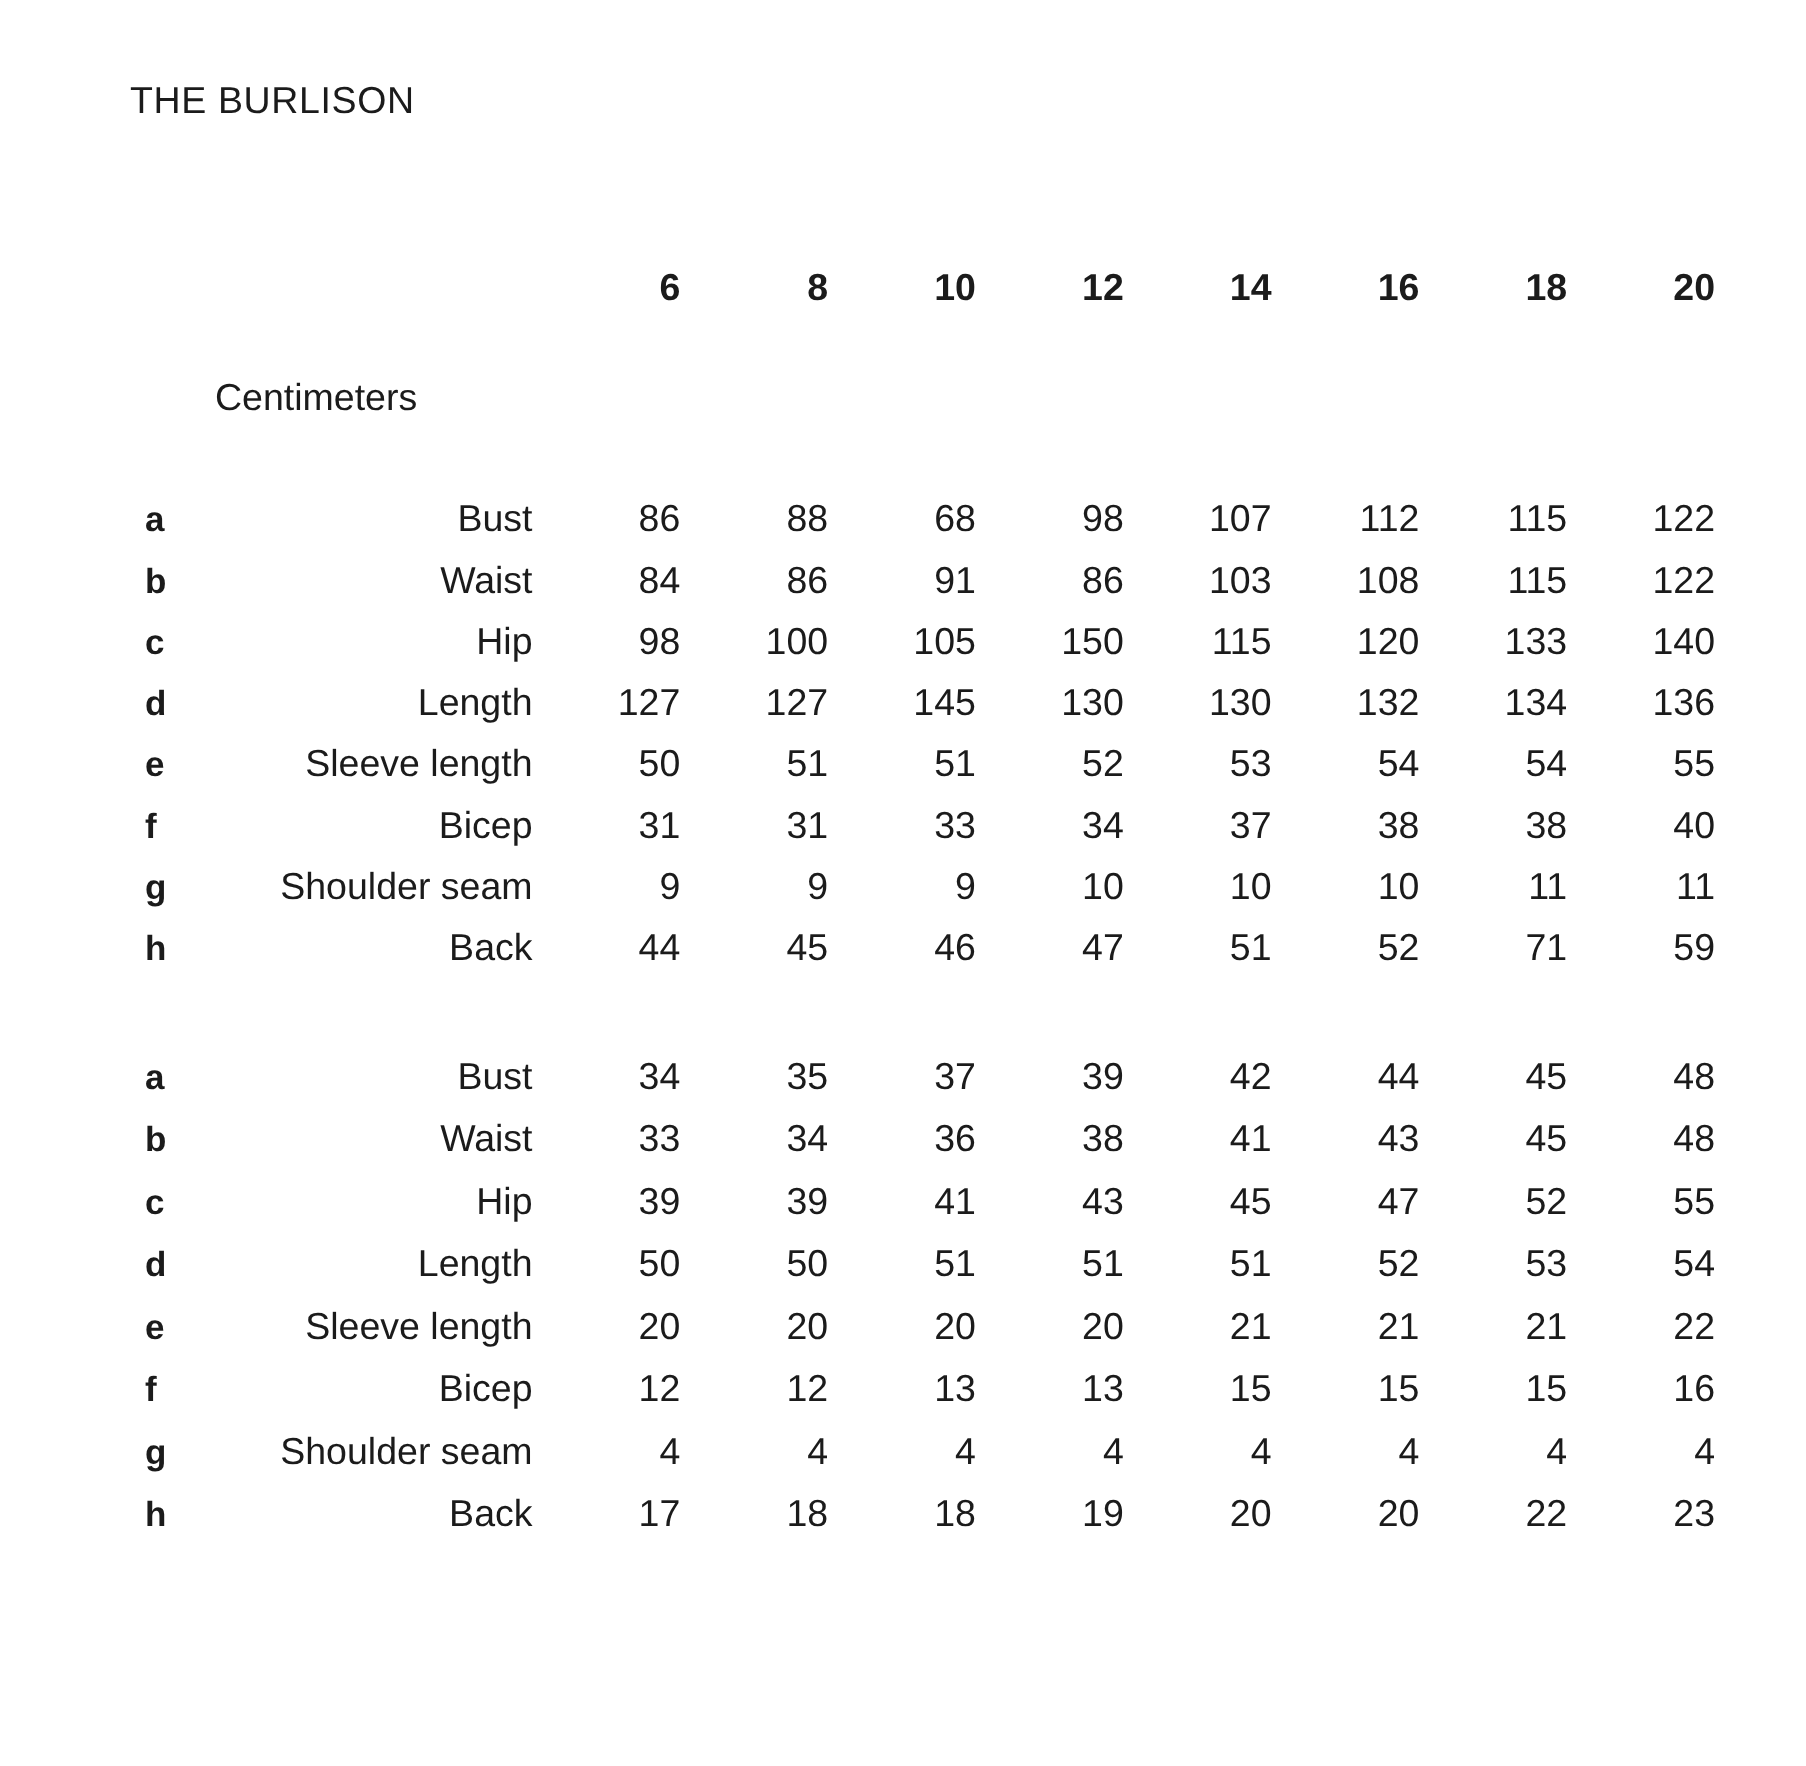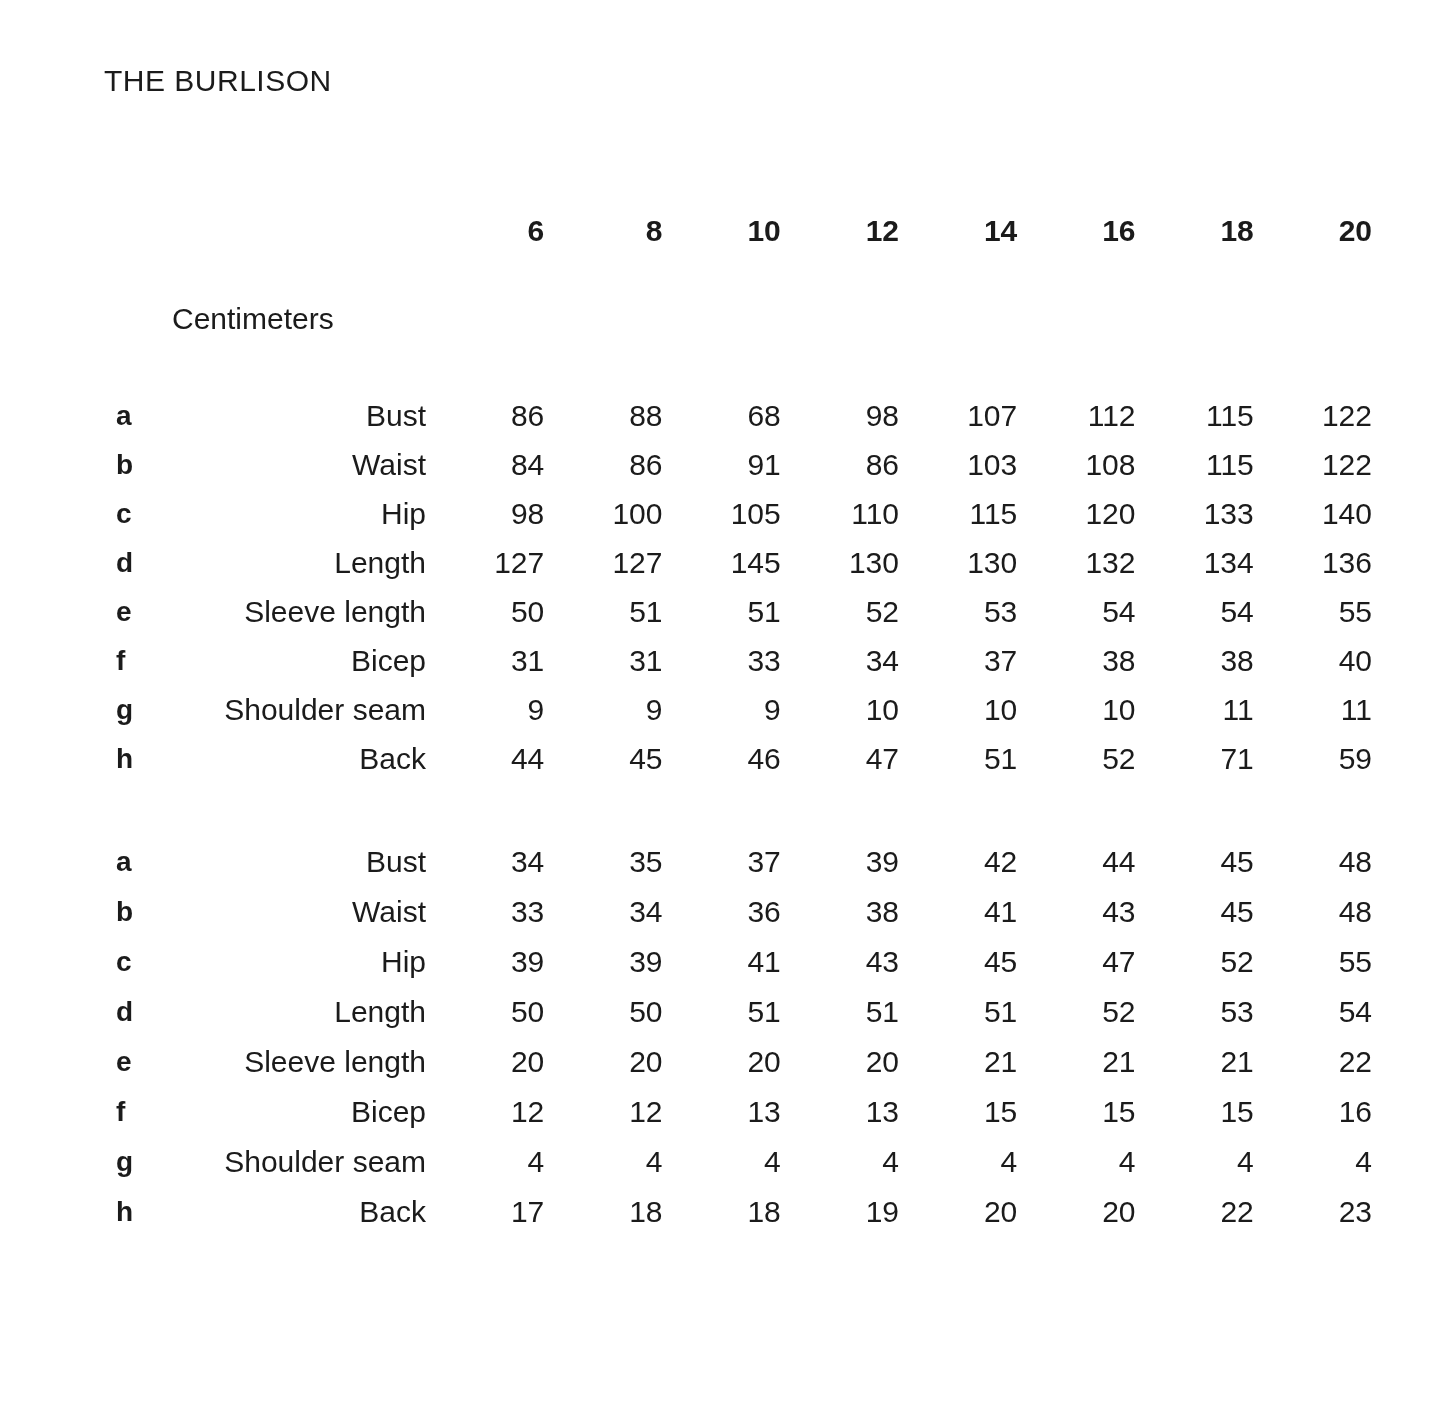--- a/index.html
+++ b/index.html
@@ -123,21 +123,21 @@
           <div class="cell value">108</div>
           <div class="cell value">115</div>
           <div class="cell value">122</div>
         </div>
         <div class="grid-row data-row">
           <div class="cell letter">c</div>
           <div class="cell label">Hip</div>
           <div class="cell value">98</div>
           <div class="cell value">100</div>
           <div class="cell value">105</div>
-          <div class="cell value">110</div>
+          <div class="cell value">150</div>
           <div class="cell value">115</div>
           <div class="cell value">120</div>
           <div class="cell value">133</div>
           <div class="cell value">140</div>
         </div>
         <div class="grid-row data-row">
           <div class="cell letter">d</div>
           <div class="cell label">Length</div>
           <div class="cell value">127</div>
           <div class="cell value">127</div>

